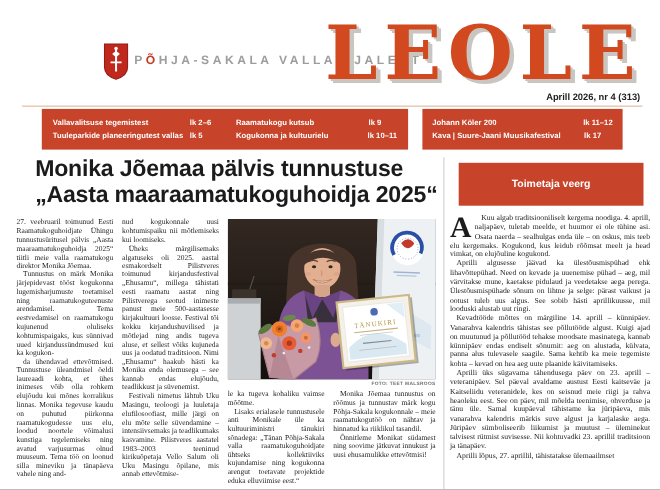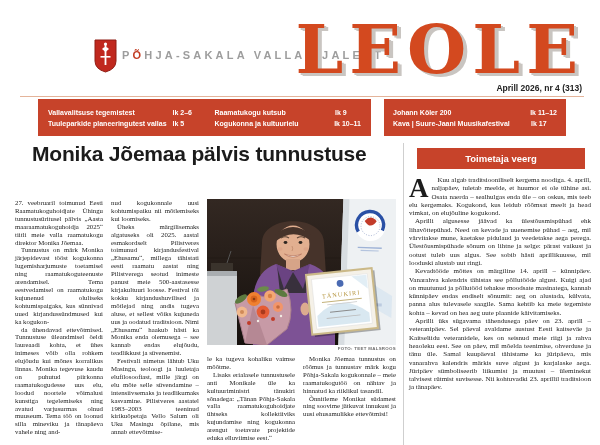--- a/index.html
+++ b/index.html
@@ -36,21 +36,21 @@
   .col1{left:15px;top:199px;width:88px;}
   .col2{left:111px;top:199px;width:88px;}
   .col3{left:207px;top:355px;width:88px;}
   .col4{left:303px;top:355px;width:93px;}
   .photo{position:absolute;left:207px;top:199px;width:189px;height:146px;}
   .credit{position:absolute;left:207px;top:346px;width:189px;text-align:right;
           font-family:"Liberation Sans",sans-serif;font-size:4.4px;font-weight:700;
           color:#6d6d6d;letter-spacing:.3px;}
   
   .aside{position:absolute;left:409px;top:148px;width:182px;}
-  .aside-box{margin:0 6px 7px 8px;height:21px;background:#c7432a;color:#fff;
+  .aside-box{margin:0 6px 7px 8px;height:39px;background:#c7432a;color:#fff;
              font-family:"Liberation Sans",sans-serif;font-size:9.5px;font-weight:700;
              display:flex;align-items:center;justify-content:center;}
   .aside p{margin:0;font-size:7px;line-height:8.3px;text-align:justify;}
   .aside p.ind{text-indent:6px;}
   .dropcap{float:left;font-family:"Liberation Serif",serif;font-weight:700;
            font-size:27px;line-height:23px;margin:1px 3px 0 0;color:#1c1c1c;}
 </style>
 </head>
 <body>
 
@@ -103,20 +103,21 @@
         <span>Kava | Suure-Jaani Muusikafestival</span>
         <span class="pg">lk 17</span>
       </div>
     </div>
   </div>
 
   <div class="divider"></div>
 
   <h1 class="headline" style="margin:0;">
     <span>Monika Jõemaa pälvis tunnustuse</span><br>
+    <span>„Aasta maaraamatukoguhoidja 2025“</span>
   </h1>
 
   <div class="bodycol col1">
     <p>27. veebruaril toimunud Eesti Raamatukoguhoidjate Ühingu tunnustusüritusel pälvis „Aasta maaraamatukoguhoidja 2025“ tiitli meie valla raamatukogu direktor Monika Jõemaa.</p>
     <p class="ind">Tunnustus on märk Monika järjepidevast tööst kogukonna lugemisharjumuste toetamisel ning raamatukoguteenuste arendamisel. Tema eestvedamisel on raamatukogu kujunenud oluliseks kohtumispaigaks, kus sünnivad uued kirjandussündmused kui ka kogukon-</p>
     <p class="ind">da ühendavad ettevõtmised. Tunnustuse üleandmisel öeldi laureaadi kohta, et ühes inimeses võib olla rohkem elujõudu kui mõnes korralikus linnas. Monika tegevuse kaudu on puhutud piirkonna raamatukogudesse uus elu, loodud noortele võimalusi kunstiga tegelemiseks ning avatud varjusurmas olnud muuseum. Tema töö on loonud silla mineviku ja tänapäeva vahele ning and-</p>
   </div>
 
   <div class="bodycol col2">
     <p>nud kogukonnale uusi kohtumispaiku nii mõtlemiseks kui loomiseks.</p>
@@ -229,15 +230,16 @@
     <p class="ind">Õnnitleme Monikat südamest ning soovime jätkuvat innukust ja uusi ehusamulikke ettevõtmisi!</p>
   </div>
 
   <div class="aside">
     <div class="aside-box">Toimetaja veerg</div>
     <p><span class="dropcap">A</span></p>
     <p class="ind">Kuu algab traditsiooniliselt kergema noodiga. 4. aprill, naljapäev, tuletab meelde, et huumor ei ole tühine asi. Osata naerda – sealhulgas enda üle – on oskus, mis teeb elu kergemaks. Kogukond, kus leidub rõõmsat meelt ja head vimkat, on elujõuline kogukond.</p>
     <p class="ind">Aprilli algusesse jäävad ka ülestõusmispühad ehk lihavõttepühad. Need on kevade ja uuenemise pühad – aeg, mil värvitakse mune, kaetakse pidulaud ja veedetakse aega perega. Ülestõusmispühade sõnum on lihtne ja selge: pärast vaikust ja ootust tuleb uus algus. See sobib hästi aprillikuusse, mil looduski alustab uut ringi.</p>
     <p class="ind">Kevadtööde mõttes on märgiline 14. aprill – künnipäev. Vanarahva kalendris tähistas see põllutööde algust. Kuigi ajad on muutunud ja põllutööd tehakse moodsate masinatega, kannab künnipäev endas endiselt sõnumit: aeg on alustada, külvata, panna alus tulevasele saagile. Sama kehtib ka meie tegemiste kohta – kevad on hea aeg uute plaanide käivitamiseks.</p>
     <p class="ind">Aprilli üks sügavama tähendusega päev on 23. aprill – veteranipäev. Sel päeval avaldame austust Eesti kaitseväe ja Kaitseliidu veteranidele, kes on seisnud meie riigi ja rahva heaoleku eest. See on päev, mil mõelda teenimise, ohverduse ja tänu üle. Samal kuupäeval tähistame ka jüripäeva, mis vanarahva kalendris märkis suve algust ja karjalaske aega. Jüripäev sümboliseerib liikumist ja muutust – üleminekut talvisest rütmist suvisesse. Nii kohtuvadki 23. aprillil traditsioon ja tänapäev.</p>
+    <p class="ind">Aprilli lõpus, 27. aprillil, tähistatakse ülemaailmset</p>
   </div>
 
 </div>
 
 </body></html>

